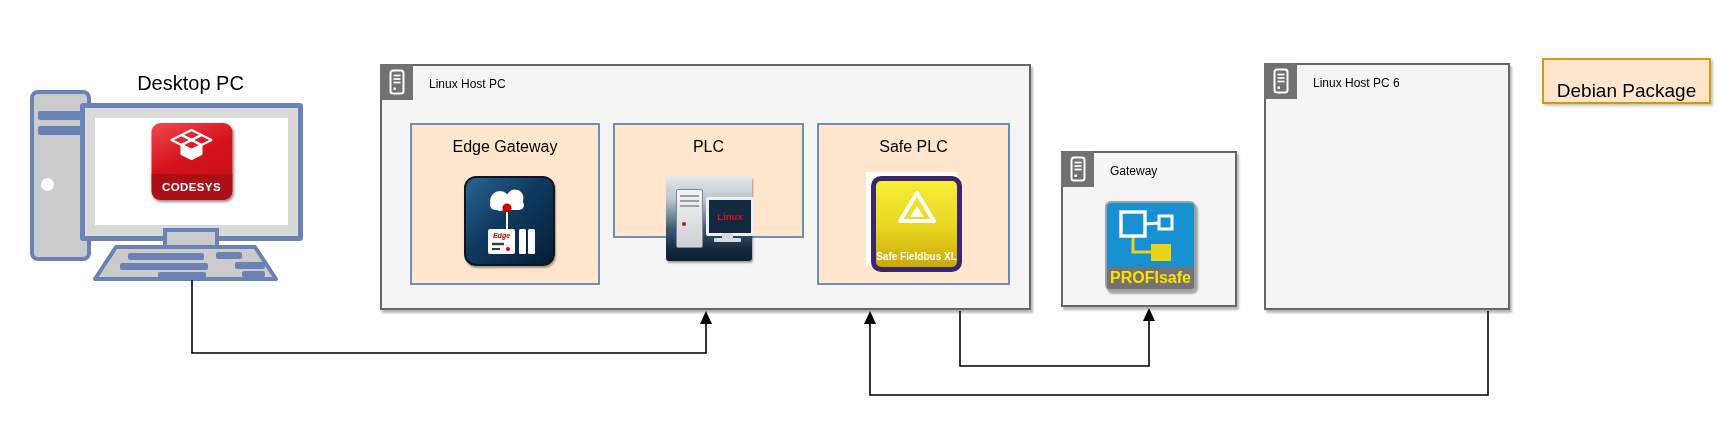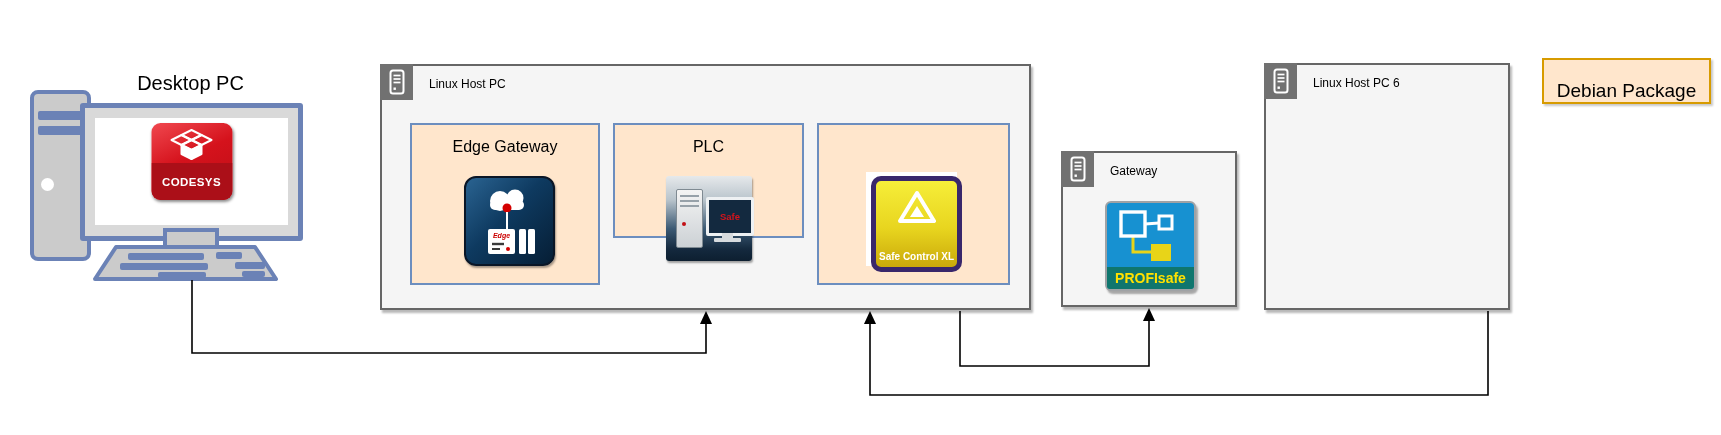--- a/index.html
+++ b/index.html
@@ -47,21 +47,21 @@
     background:var(--desktop-gray,#cbcbcb);border:4px solid var(--desktop-blue,#6b82b6);border-bottom:none;}
 
   
   .codesys{
     position:absolute;left:50%;top:5px;transform:translateX(-50%);
     width:81px;height:77px;border-radius:9px;overflow:hidden;
     background:linear-gradient(155deg,#f0484f 0%,var(--codesys-red,#d5121c) 45%,#bb0e16 100%);
     box-shadow:1px 2px 3px rgba(0,0,0,.45);
   }
   .codesys-band{
-    position:absolute;left:0;right:0;bottom:0;height:37px;background:#ab0f18;
+    position:absolute;left:0;right:0;bottom:0;height:26px;background:#ab0f18;
     display:flex;align-items:center;justify-content:center;
     color:#fff;font-weight:bold;font-size:11.5px;letter-spacing:.4px;
   }
 
   
   .edge-icon{
     position:absolute;left:52px;top:51px;width:87px;height:86px;border-radius:12px;
     background:linear-gradient(135deg,#2a6391 0%,#0e3a60 45%,#061e35 100%);
     border:2px solid #0a1626;box-shadow:1px 2px 2px rgba(0,0,0,.35);
   }
@@ -95,23 +95,23 @@
     color:#fff;font-weight:bold;font-size:10px;white-space:nowrap;
   }
 
   
   .profisafe{
     position:absolute;left:42px;top:48px;width:87px;height:86px;border-radius:6px;
     background:var(--profisafe-blue,#1791d1);border:2px solid #9fa2a5;
     box-shadow:2px 3px 2px rgba(0,0,0,.32);
   }
   .profisafe-band{
-    position:absolute;left:0;right:0;bottom:0;height:22px;background:#0f766e;
+    position:absolute;left:0;right:0;bottom:0;height:22px;background:#737373;
     border-radius:0 0 3px 3px;display:flex;align-items:center;justify-content:center;
-    color:#ffe100;font-weight:bold;font-size:14px;
+    color:#ffe100;font-weight:bold;font-size:16px;
   }
 
   
   .stp-yellow{position:absolute;left:24px;top:39px;width:141px;height:110px;background:#feff8a;}
   .stp-red{position:absolute;left:25px;top:9px;width:88px;height:89px;background:#b20d15;
     display:flex;align-items:center;justify-content:center;}
 
   
   .debian{
     position:absolute;left:1542px;top:50px;width:165px;height:42px;
@@ -210,35 +210,36 @@
     <div class="module" style="left:231px;top:57px;width:191px;height:115px">
       <div class="module-label">PLC</div>
       <div class="plc-icon">
         <div class="plc-tower">
           <i style="top:5px"></i>
             <i style="top:10px"></i>
             <i style="top:15px"></i>
           <span class="plc-dot"></span>
         </div>
         <div class="plc-monitor">
-          <span>Safe</span>
+          <span>Linux</span>
         </div>
         <div class="plc-neck"></div>
         <div class="plc-base"></div>
       </div>
     </div>
 
     <div class="module" style="left:435px;top:57px;width:193px;height:162px">
+      <div class="module-label">Safe PLC</div>
       <div class="safeplc-patch">
         <div class="safeplc">
           <svg width="38" height="33" viewBox="0 0 38 33" style="display:block;margin:9px auto 0">
             <path d="M19 3 L36 31 L2 31 Z" fill="none" stroke="#fff" stroke-width="4" stroke-linejoin="round"></path>
             <path d="M19 16 L26 27 L12 27 Z" fill="#fff"></path>
           </svg>
-          <div class="safeplc-label">Safe Control XL</div>
+          <div class="safeplc-label">Safe Fieldbus XL</div>
         </div>
       </div>
     </div>
   </div>
 
   <div class="container" style="left:1061px;top:151px;width:176px;height:156px">
     <div class="server-badge">
       <svg width="18" height="27" viewBox="0 0 18 27">
         <rect x="2.5" y="1.5" width="13" height="23" rx="2.5" fill="none" stroke="#fff" stroke-width="2"></rect>
         <g stroke="#fff" stroke-width="1.7">

